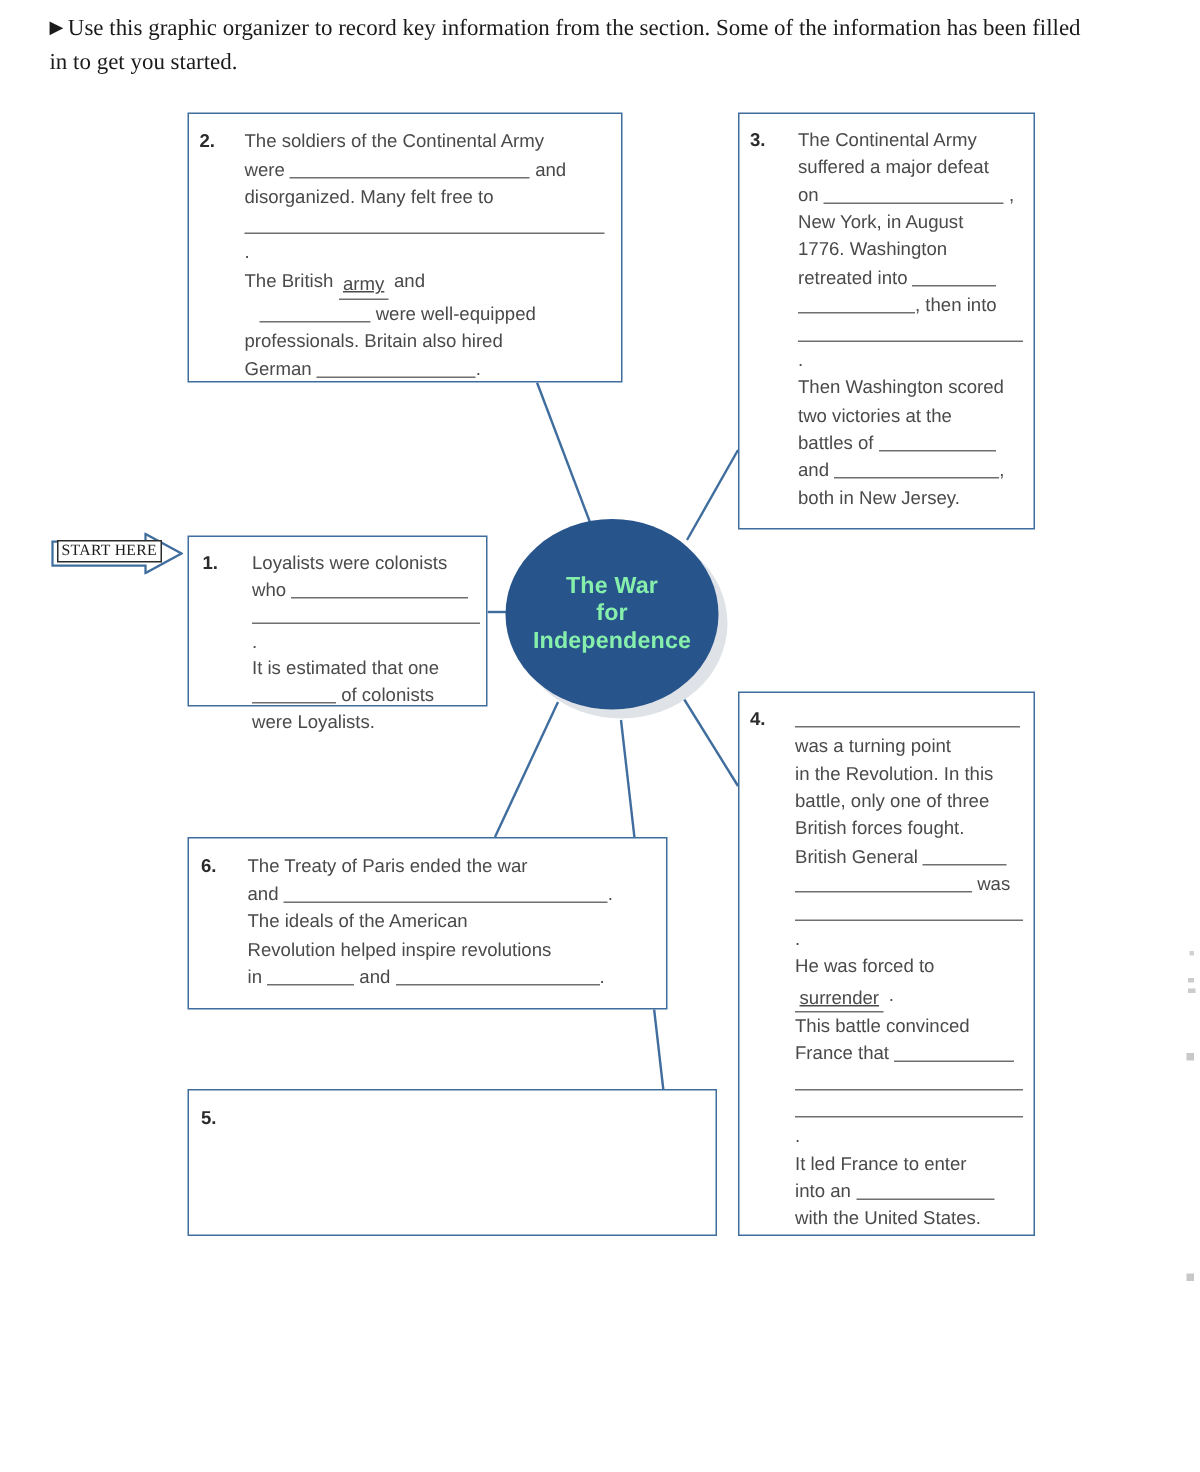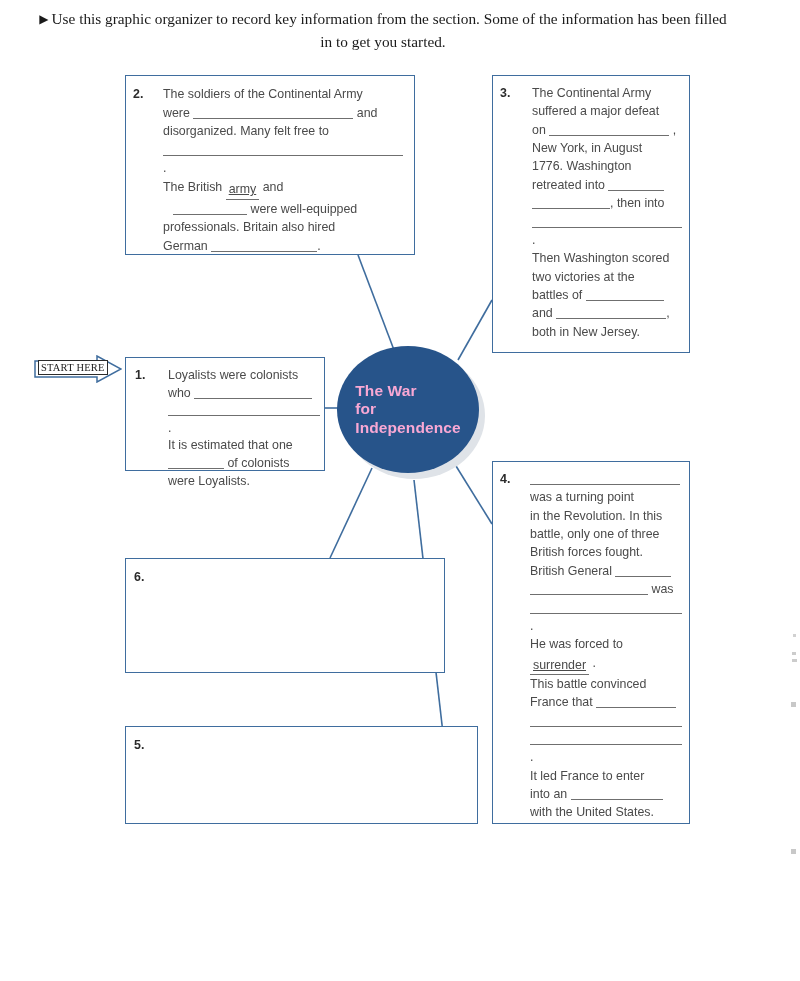--- a/index.html
+++ b/index.html
@@ -7,21 +7,21 @@
     width:800px;height:981px;background:#ffffff;
     font-family:"Liberation Sans",sans-serif;
     position:relative;overflow:hidden;
   }
   #stage{position:relative;width:800px;height:981px;}
 
   
   .instructions{
     position:absolute;left:33px;top:8px;width:700px;
     font-family:"Liberation Serif",serif;
-    font-size:15.3px;line-height:1.48;color:#1a1a1a;text-align:center;
+    font-size:15.3px;line-height:1.48;color:#1a1a1a;
   }
   .instructions .tri{
     font-size:12px;line-height:1;vertical-align:1px;margin-right:3px;color:#1a1a1a;
   }
 
   
   .obox{
     position:absolute;box-sizing:border-box;
     border:1.6px solid #3f6d9e;background:#ffffff;
     z-index:4;
@@ -59,22 +59,22 @@
   #hub .shadow{
     position:absolute;left:6px;top:6px;width:142px;height:127px;
     border-radius:50%;background:#dfe3e8;
   }
   #hub .disc{
     position:absolute;left:0;top:0;width:142px;height:127px;
     border-radius:50%;background:#27548a;
     display:flex;align-items:center;justify-content:center;
   }
   #hub .hubtext{
-    color:#f9a8d4;font-weight:bold;font-size:15.5px;line-height:1.18;
-    letter-spacing:.1px;
+    color:#86efac;font-weight:bold;font-size:15.5px;line-height:1.18;
+    text-align:center;letter-spacing:.1px;
   }
 
   
   #wires{position:absolute;left:0;top:0;width:800px;height:981px;z-index:2;}
 
   
   #starthere{
     position:absolute;left:34px;top:355px;width:88px;height:28px;z-index:5;
   }
   #starthere .label{
@@ -145,20 +145,21 @@
 
   <div class="obox" id="b5" style="left:125px;top:726px;width:353px;height:98px;">
     <div class="inner" style="padding:9px 8px 8px 27px;font-size:12.4px;line-height:1.50;">
       <span class="num" style="left:8px;top:9px;font-size:12.4px;">5.</span>
     </div>
   </div>
 
   <div class="obox" id="b6" style="left:125px;top:558px;width:320px;height:115px;">
     <div class="inner" style="padding:9px 8px 8px 27px;font-size:12.4px;line-height:1.50;">
       <span class="num" style="left:8px;top:9px;font-size:12.4px;">6.</span>
+      <span class="body">The Treaty of Paris ended the war<br>and <span class="bl" style="width: 216px;"></span>.<br>The ideals of the American<br>Revolution helped inspire revolutions<br>in <span class="bl" style="width: 58px;"></span> and <span class="bl" style="width: 136px;"></span>.</span>
     </div>
   </div>
 
   <div id="hub">
     <div class="shadow"></div>
     <div class="disc">
       <div class="hubtext">
         <span>The War</span><br>
         <span>for</span><br>
         <span>Independence</span>

